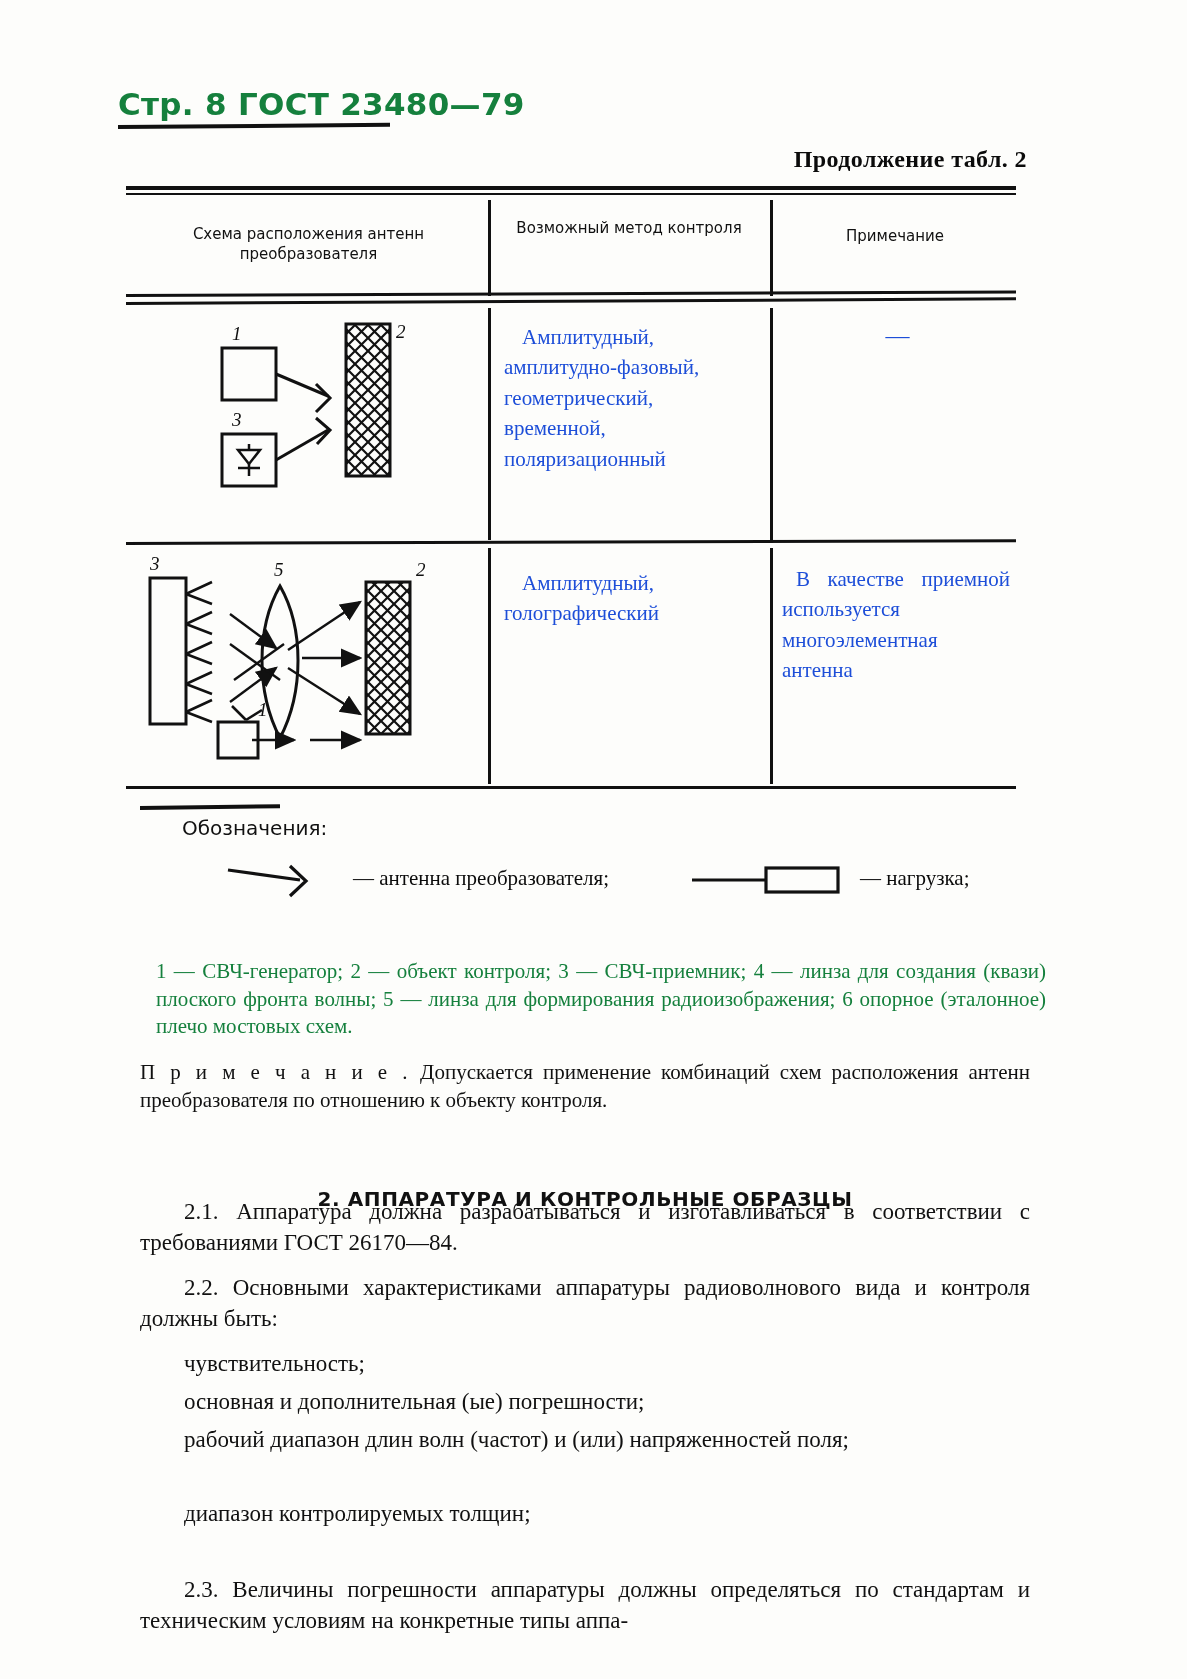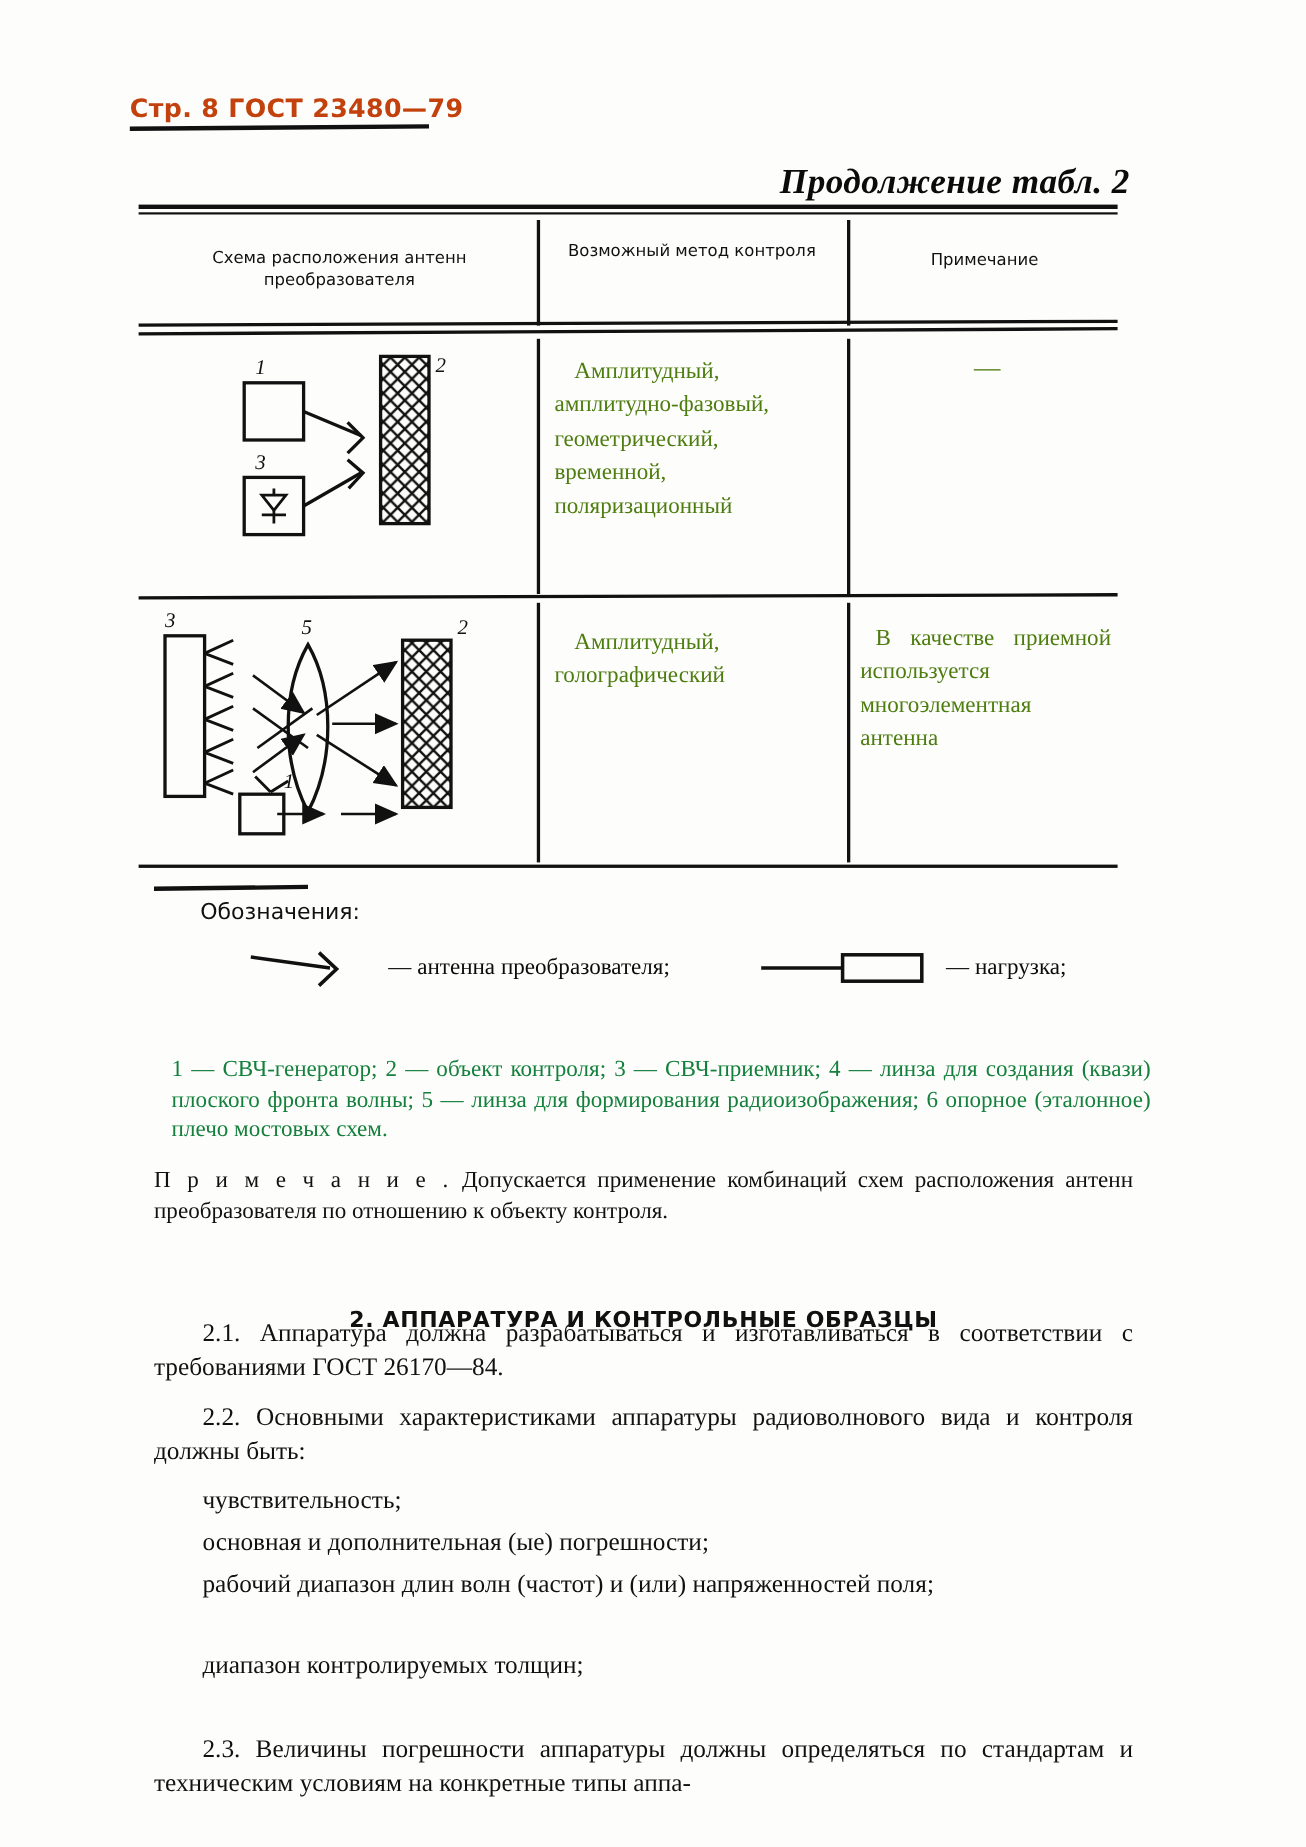--- a/index.html
+++ b/index.html
@@ -24,41 +24,40 @@
   
   .page-header {
     position: absolute;
     left: 118px;
     top: 86px;
     width: 520px;
   }
   .page-header .hdr-text {
     font-family: "DejaVu Sans", "Liberation Sans", sans-serif;
     font-weight: bold;
-    font-size: 23px;
+    font-size: 31px;
     letter-spacing: 0.3px;
-    color: #c2410c;
+    color: #15803d;
     white-space: nowrap;
   }
   .page-header .hdr-rule {
     margin-top: 3px;
     width: 272px;
     height: 4px;
     background: #111;
     transform: rotate(-0.45deg);
     transform-origin: left center;
   }
   .cont-label {
     position: absolute;
     right: 160px;
     top: 146px;
     font-family: "Liberation Serif", serif;
-    font-style: italic;
     font-weight: bold;
-    font-size: 32px;
+    font-size: 24px;
     letter-spacing: 0.4px;
     white-space: nowrap;
   }
 
   
   .tbl {
     position: absolute;
     left: 126px;
     top: 186px;
     width: 890px;
@@ -98,21 +97,21 @@
   }
   .th1 { left: 10px;  top: 38px; width: 345px; }
   .th2 { left: 372px; top: 32px; width: 262px; }
   .th3 { left: 654px; top: 40px; width: 230px; }
 
   .cell-text {
     position: absolute;
     font-family: "Liberation Serif", serif;
     font-size: 21px;
     line-height: 1.45;
-    color: #4d7c0f;
+    color: #1d4ed8;
     text-align: justify;
   }
   .m1 { left: 378px; top: 136px; width: 252px; text-indent: 18px; }
   .m2 { left: 378px; top: 382px; width: 252px; text-indent: 18px; }
   .n1 { left: 660px; top: 132px; width: 224px; text-align: center; }
   .n2 { left: 656px; top: 378px; width: 228px; text-align: justify; text-indent: 14px;}
   .n1 .dash { font-size: 24px; letter-spacing: 1px; }
 
   .sch { position: absolute; }
   .sch1 { left: 8px; top: 126px; width: 348px; height: 224px; }

